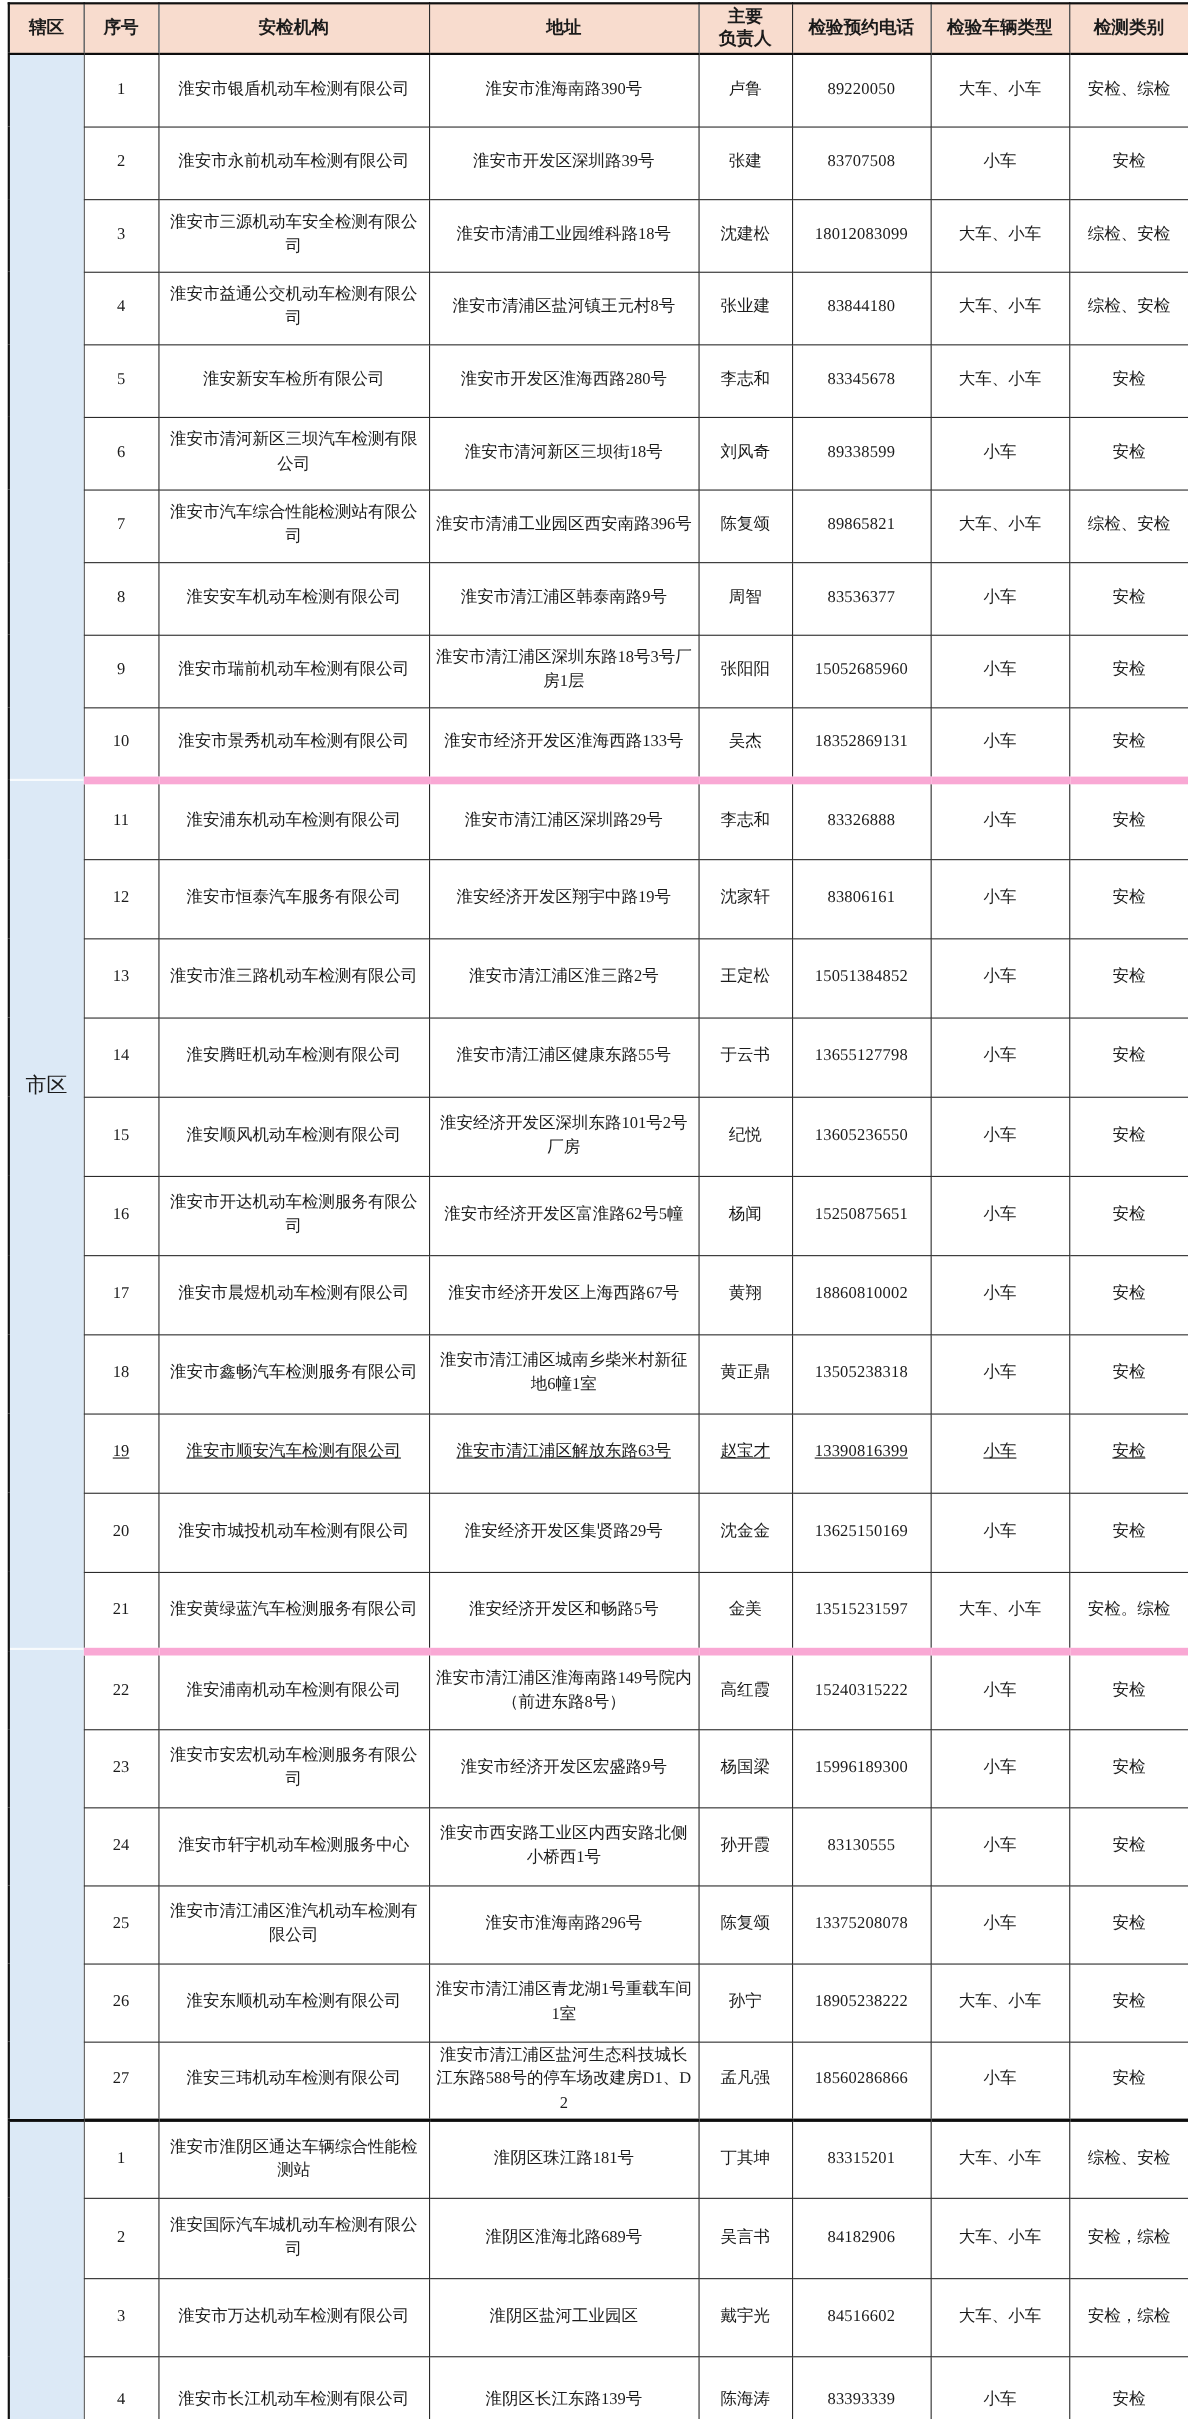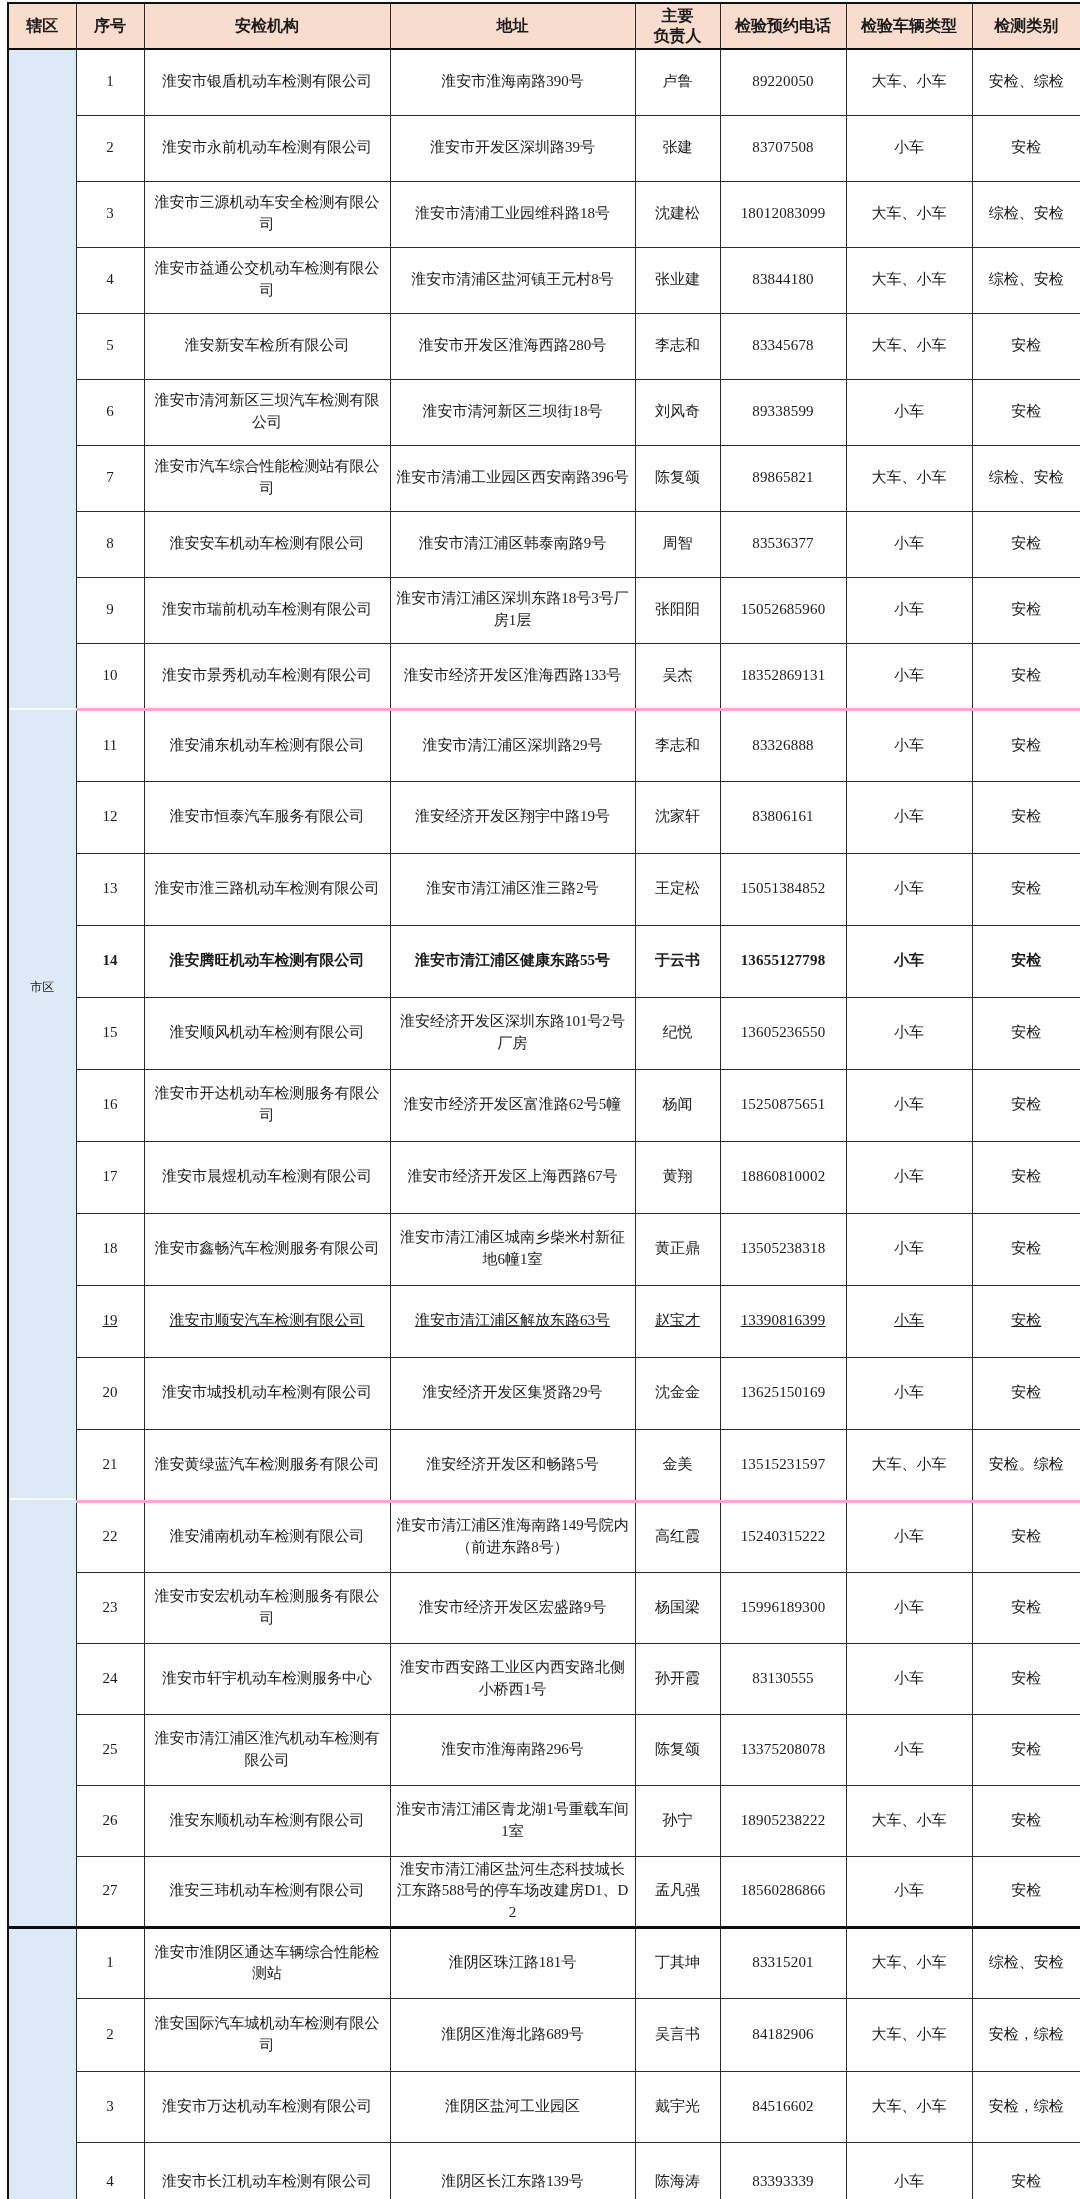--- a/index.html
+++ b/index.html
@@ -25,27 +25,27 @@
     text-align:center;vertical-align:middle;
     padding:2px 3px;font-size:15px;line-height:1.45;
     overflow:hidden;word-break:break-all;
   }
   thead th{
     background:#f8dcce;font-weight:bold;font-size:16px;
     white-space:pre-line;height:37px;line-height:1.25;
     border-bottom:2px solid #0d0d0d;padding:2px 1px;
   }
   td.district{
-    background:#dce9f6;position:relative;font-size:12px;
+    background:#dce9f6;position:relative;font-size:19px;
   }
   .artifact{
     position:absolute;left:0;right:0;height:2px;
     background:rgba(255,255,255,0.8);pointer-events:none;
   }
-  tr.page-break td{border-top:3px solid #f9a8d4;}
+  tr.page-break td{border-top:7px solid #f9a8d4;}
   tr.section-start td{border-top:3px solid #0d0d0d;}
   td.c-phone{font-size:15px;letter-spacing:0.2px;}
 </style>
 </head>
 <body>
 
 <table>
   <colgroup>
     <col class="c-district">
       <col class="c-no">
@@ -181,21 +181,21 @@
       </tr>
       <tr style="height: 72px;">
         <td class="c-no">13</td>
         <td class="c-agency">淮安市淮三路机动车检测有限公司</td>
         <td class="c-address">淮安市清江浦区淮三路2号</td>
         <td class="c-person">王定松</td>
         <td class="c-phone">15051384852</td>
         <td class="c-vehicle">小车</td>
         <td class="c-category">安检</td>
       </tr>
-      <tr style="height: 72px; font-weight: bold;">
+      <tr style="height: 72px;">
         <td class="c-no">14</td>
         <td class="c-agency">淮安腾旺机动车检测有限公司</td>
         <td class="c-address">淮安市清江浦区健康东路55号</td>
         <td class="c-person">于云书</td>
         <td class="c-phone">13655127798</td>
         <td class="c-vehicle">小车</td>
         <td class="c-category">安检</td>
       </tr>
       <tr style="height: 72px;">
         <td class="c-no">15</td>

